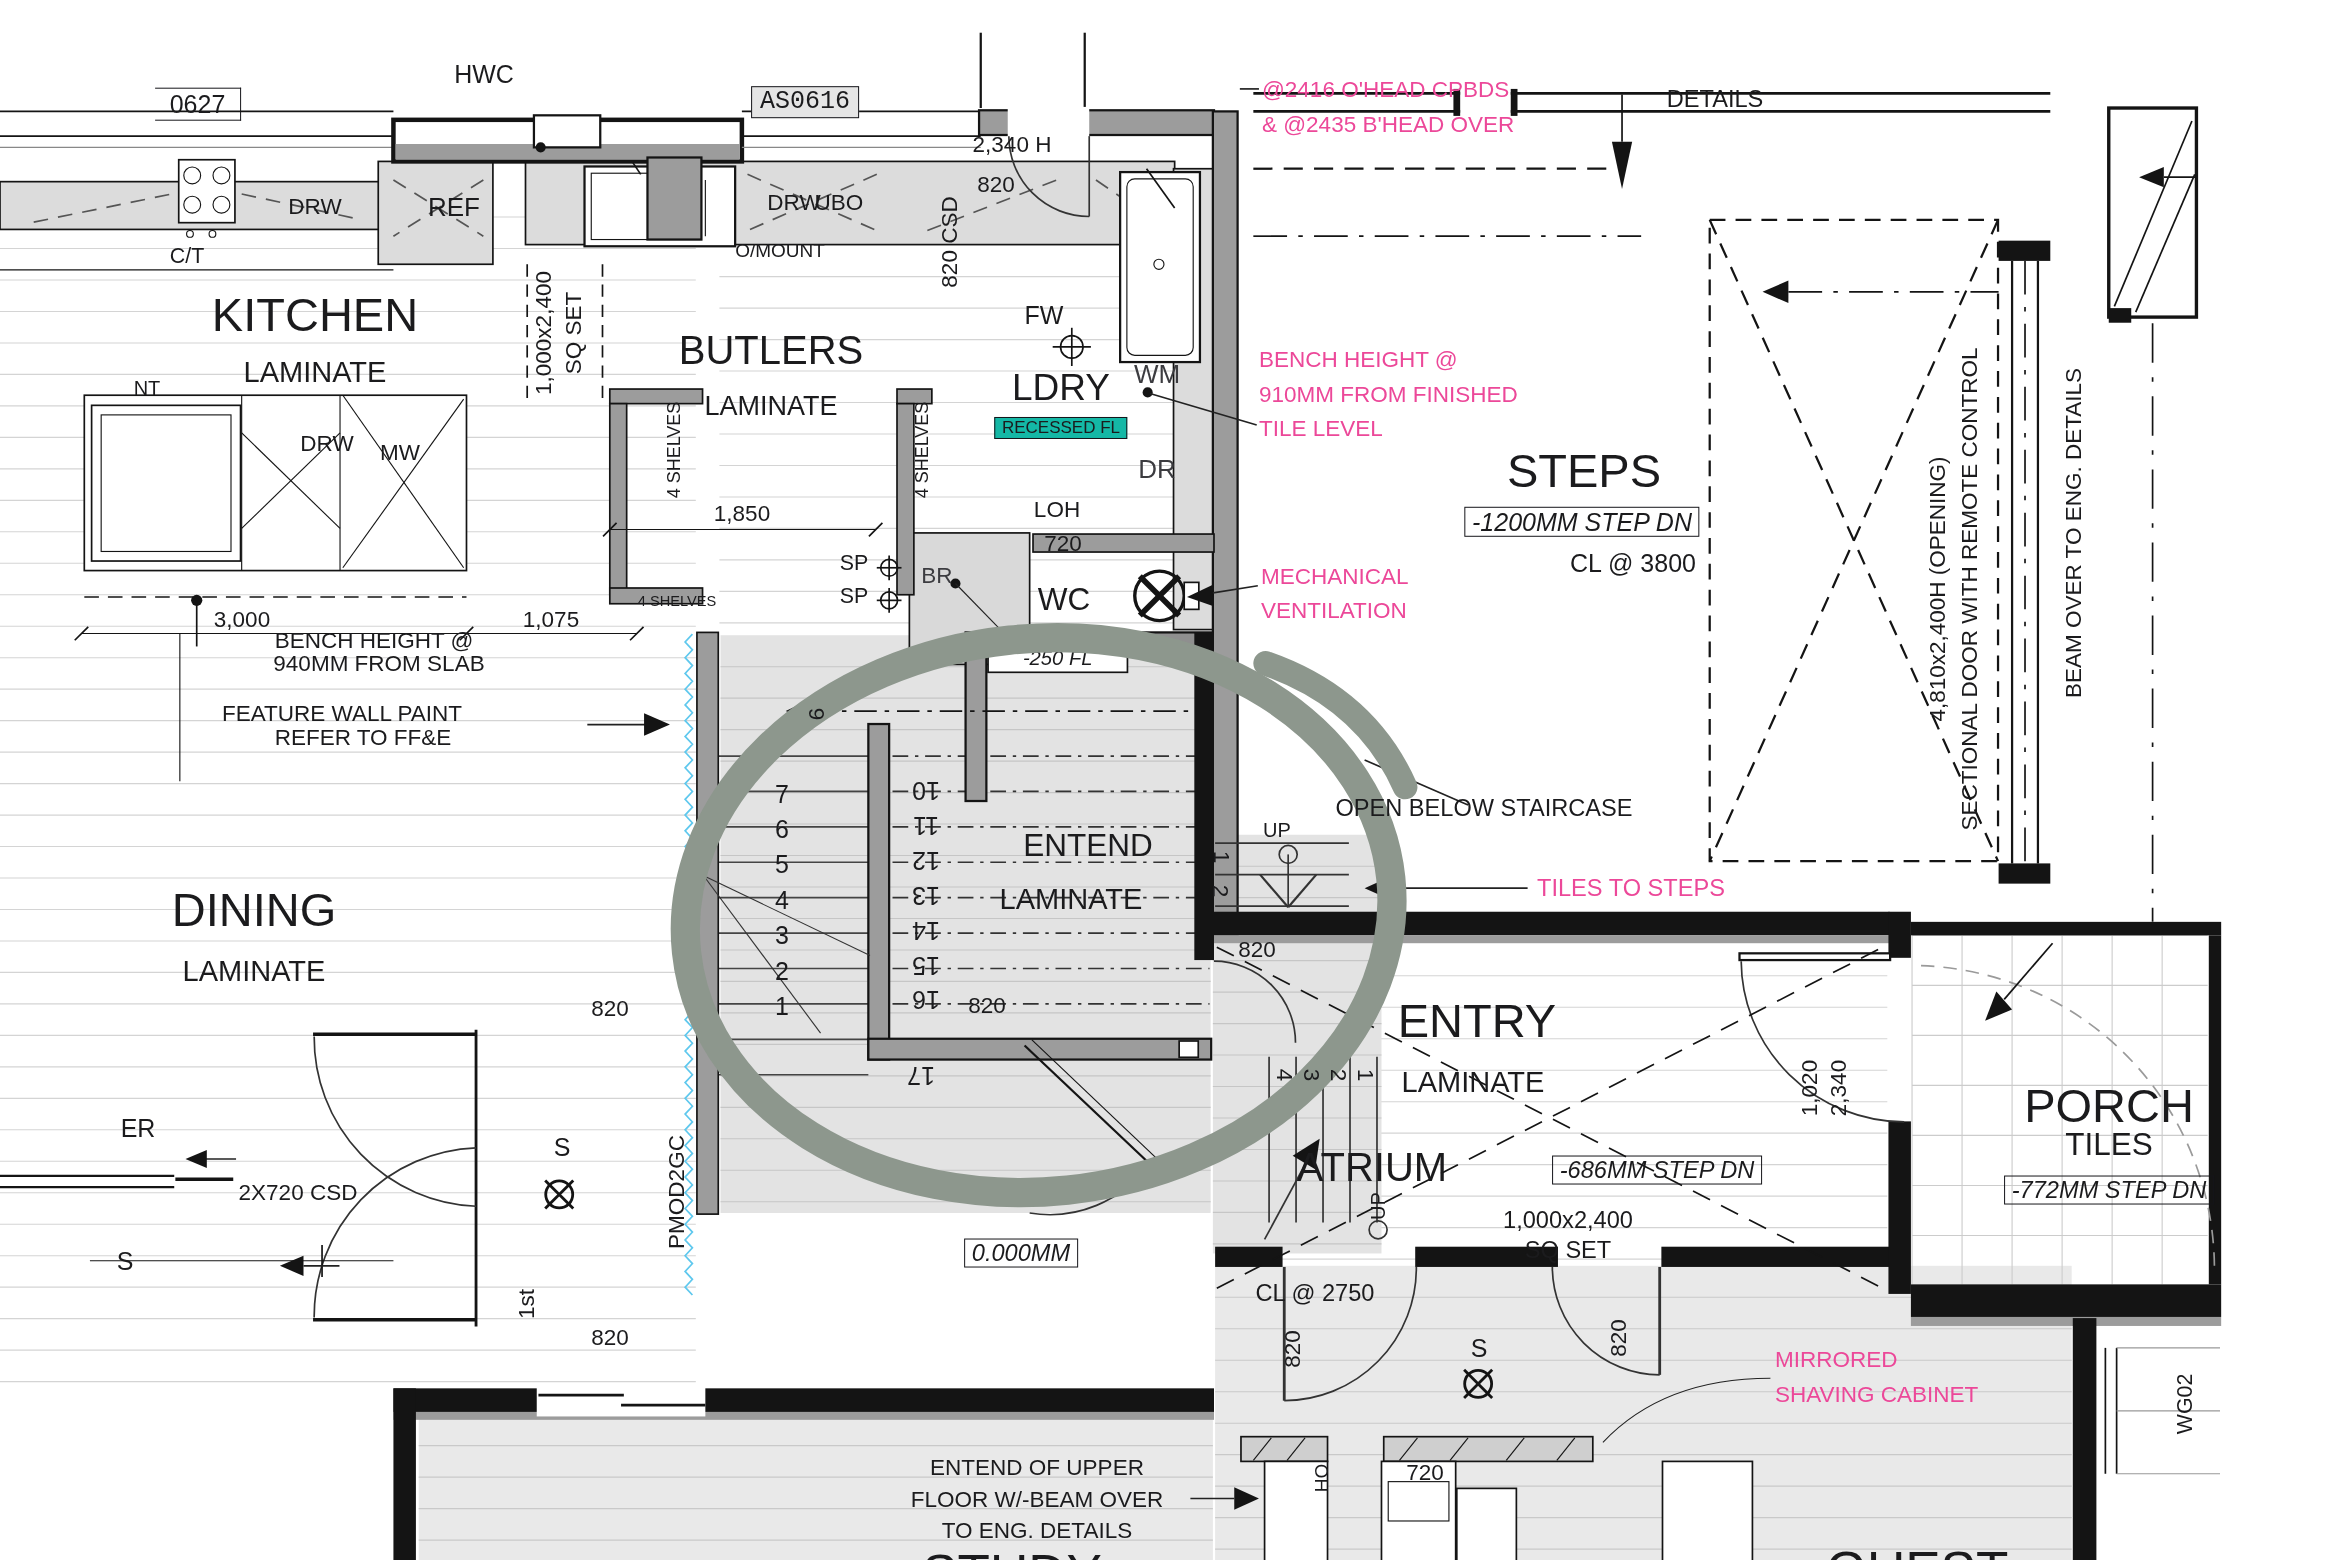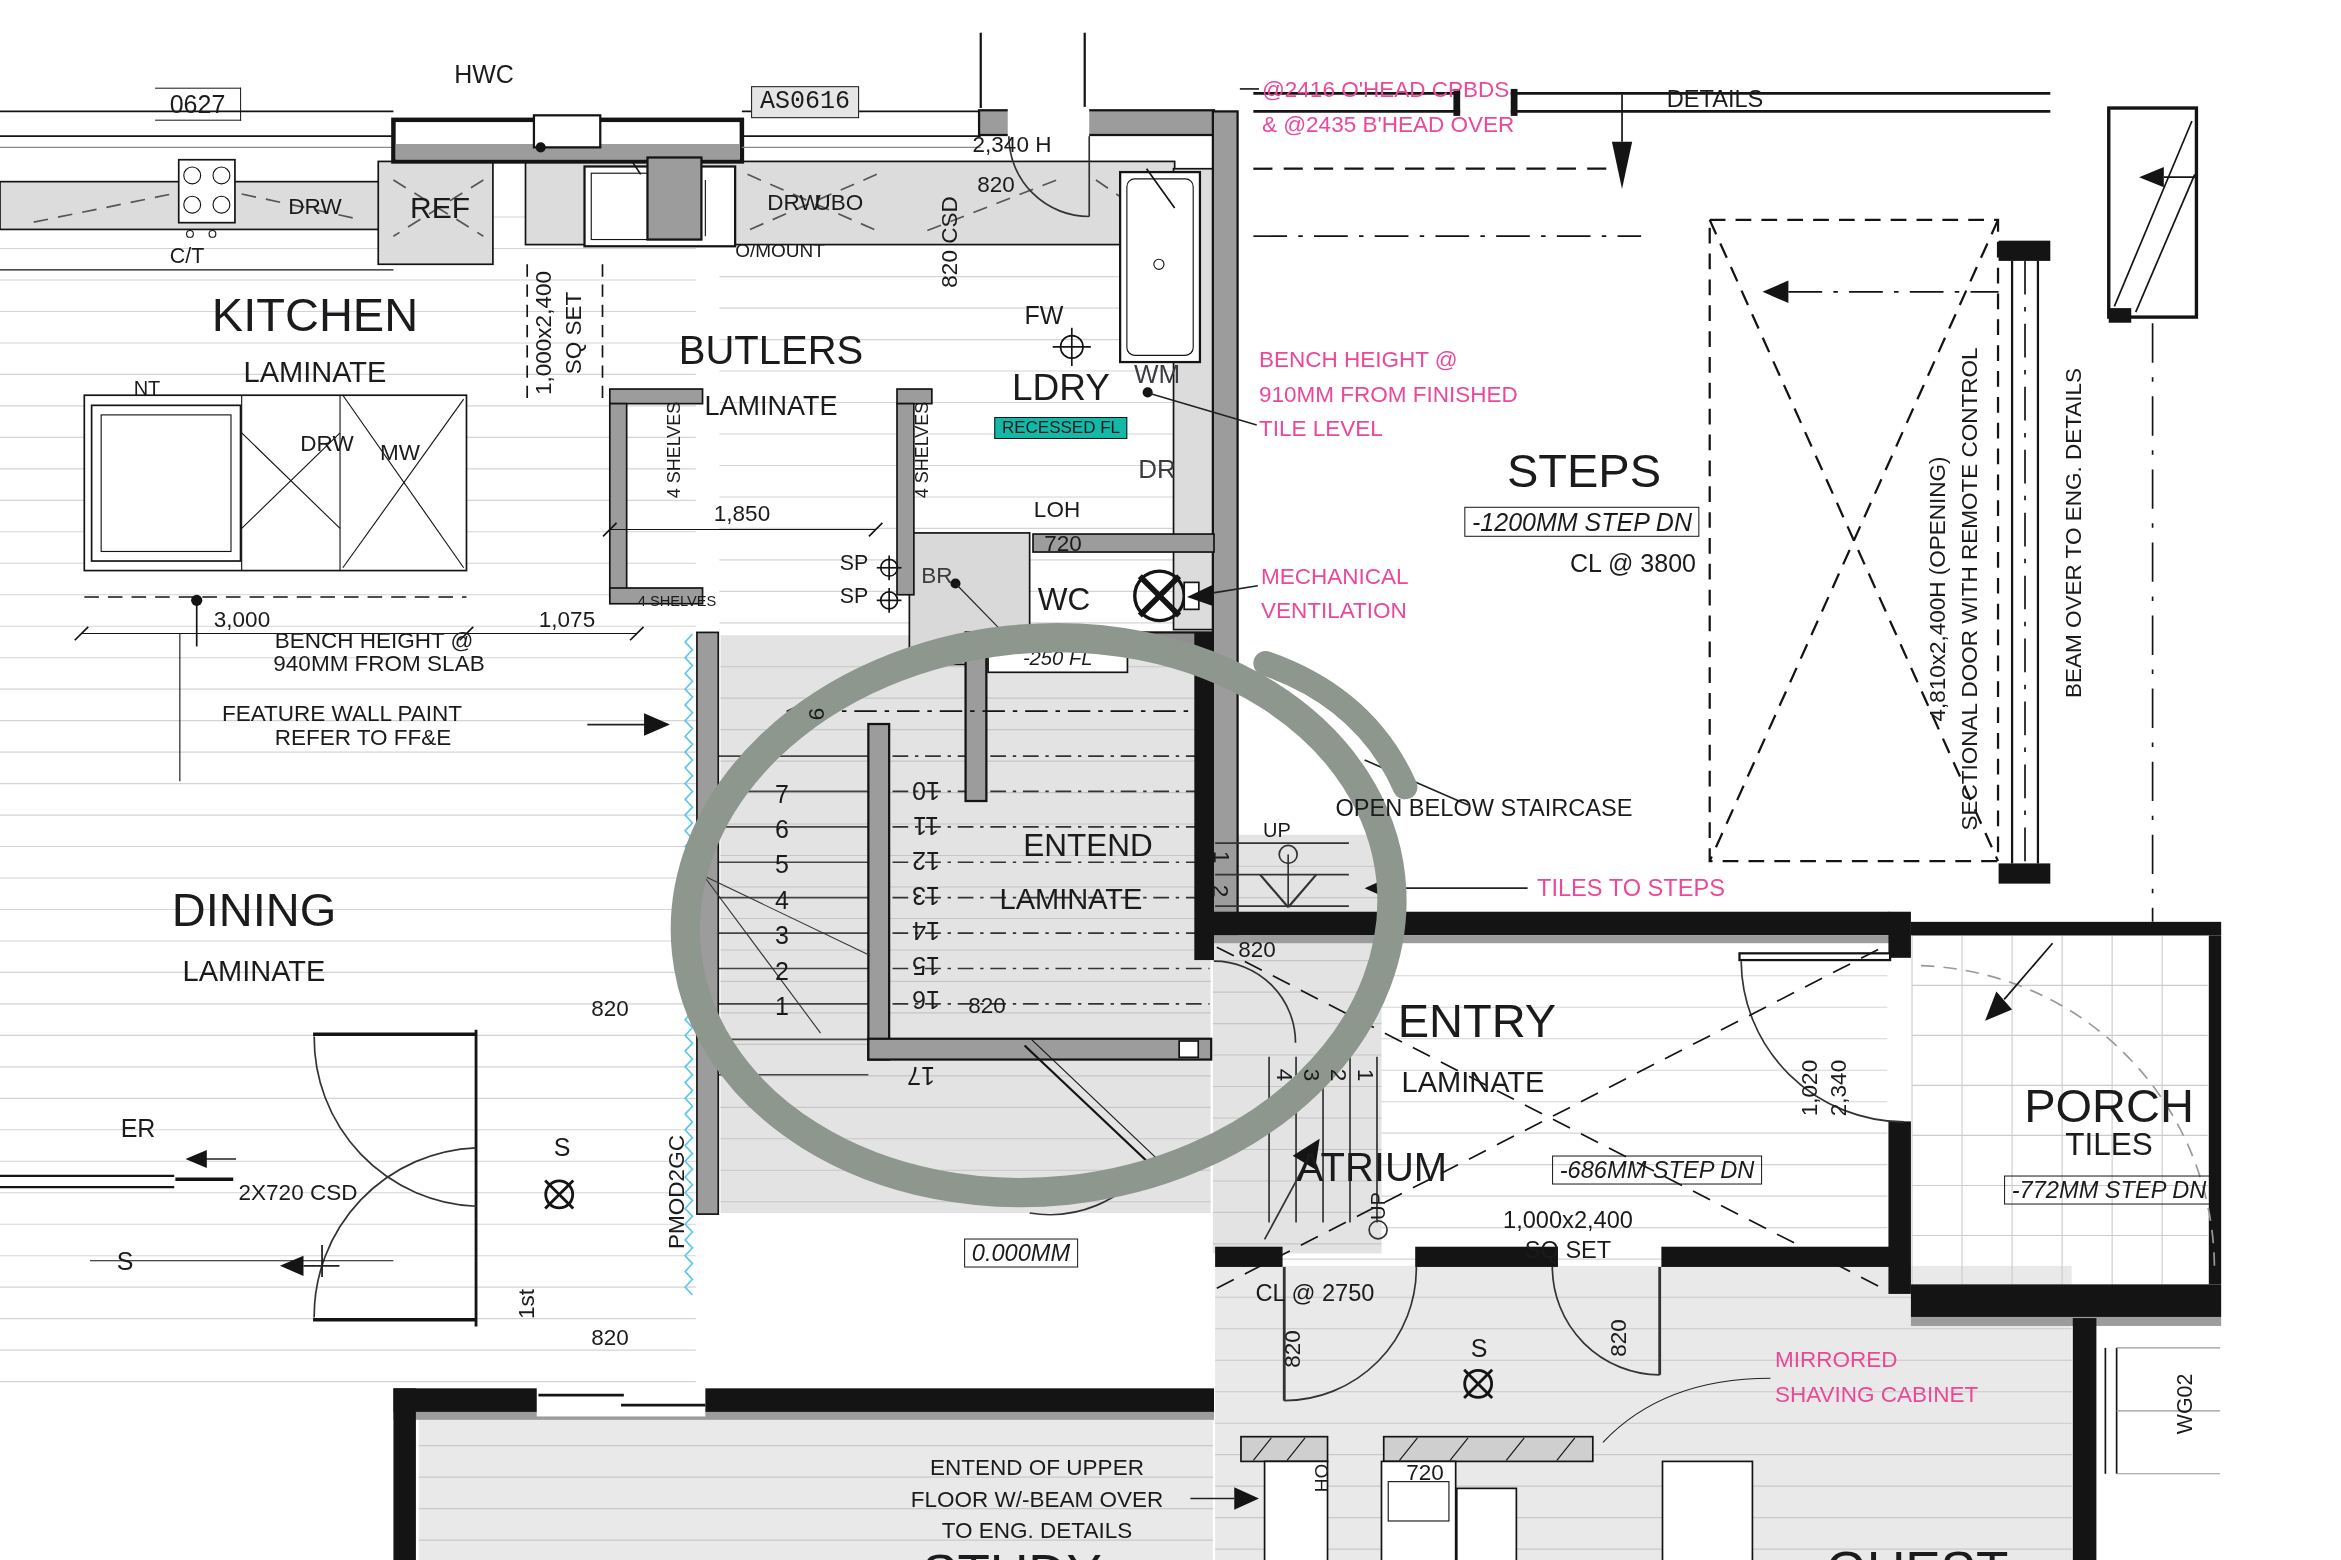--- a/index.html
+++ b/index.html
@@ -501,34 +501,34 @@
     <path d="M2252,1180 Q2430,1242 2500,1400" stroke-width="44"></path>
   </g>
 </svg>
 
 <div class="t" style="left:198px;top:104px;font-size:25px;border:1.7px solid #15151a;border-left:none;padding:2.2px 14.6px;">0627</div>
 <div class="t" style="left:484px;top:74px;font-size:25px;">HWC</div>
 <div class="t box" style="left:805px;top:102px;font-size:25px;">AS0616</div>
 <div class="t" style="left:1715px;top:99px;font-size:23.6px;">DETAILS</div>
 
 <div class="t" style="left:315px;top:207px;font-size:22.5px;">DRW</div>
-<div class="t" style="left:440px;top:208px;font-size:30px;text-align:right;">REF</div>
+<div class="t" style="left:454px;top:208px;font-size:26px;text-align:right;">REF</div>
 <div class="t" style="left:794px;top:203px;font-size:22.5px;">DRW</div>
 <div class="t" style="left:839px;top:203px;font-size:22.5px;">UBO</div>
 <div class="t" style="left:780px;top:251px;font-size:19px;">O/MOUNT</div>
 <div class="t" style="left:187px;top:256px;font-size:21.4px;">C/T</div>
 <div class="t" style="left:147px;top:388px;font-size:20px;">NT</div>
 <div class="t" style="left:315px;top:315px;font-size:47px;">KITCHEN</div>
 <div class="t" style="left:315px;top:372px;font-size:29px;">LAMINATE</div>
 <div class="t r90" style="left:544px;top:333px;font-size:22.5px;">1,000x2,400</div>
 <div class="t r90" style="left:574px;top:333px;font-size:22.5px;">SQ SET</div>
 <div class="t" style="left:327px;top:444px;font-size:22.5px;">DRW</div>
 <div class="t" style="left:400px;top:453px;font-size:22.5px;">MW</div>
 <div class="t" style="left:242px;top:620px;font-size:22.5px;">3,000</div>
-<div class="t" style="left:551px;top:620px;font-size:22.5px;margin-left:16px;">1,075</div>
+<div class="t" style="left:551px;top:620px;font-size:22.5px;">1,075</div>
 <div class="t" style="left:374px;top:641px;font-size:22.5px;">BENCH HEIGHT @</div>
 <div class="t" style="left:379px;top:664px;font-size:22.5px;">940MM FROM SLAB</div>
 <div class="t" style="left:342px;top:714px;font-size:22.5px;">FEATURE WALL PAINT</div>
 <div class="t" style="left:363px;top:738px;font-size:22.5px;">REFER TO FF&amp;E</div>
 
 <div class="t" style="left:771px;top:350px;font-size:40px;">BUTLERS</div>
 <div class="t" style="left:771px;top:406px;font-size:27px;">LAMINATE</div>
 <div class="t r90" style="left:674px;top:450px;font-size:18px;">4 SHELVES</div>
 <div class="t r90" style="left:922px;top:450px;font-size:18px;">4 SHELVES</div>
 <div class="t" style="left:742px;top:514px;font-size:22.5px;">1,850</div>

